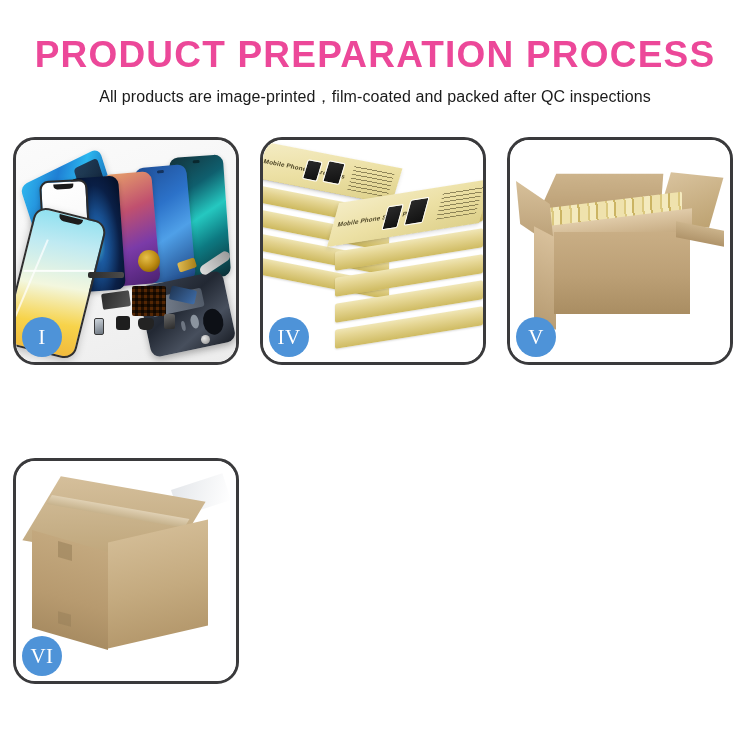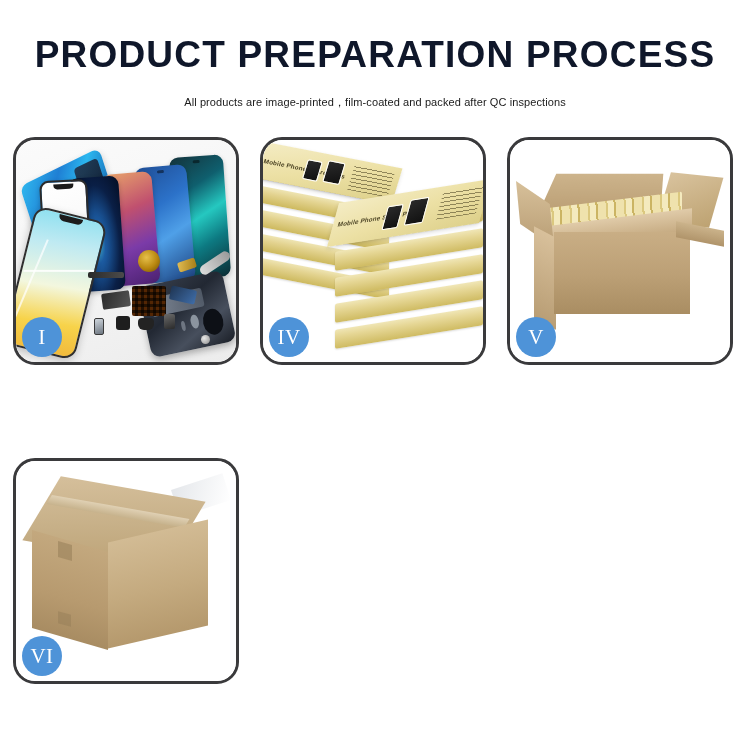--- a/index.html
+++ b/index.html
@@ -24,29 +24,29 @@
     width: 750px;
     padding-top: 36px;
     text-align: center;
   }
 
   .title {
     font-family: "Liberation Sans", sans-serif;
     font-size: 37px;
     font-weight: 700;
     letter-spacing: 1.2px;
-    color: #0f172a;
+    color: #ec4899;
     line-height: 1.05;
     white-space: nowrap;
   }
 
   .subtitle {
-    margin-top: 20px;
+    margin-top: 12px;
     font-family: "Liberation Sans", sans-serif;
-    font-size: 11px;
+    font-size: 16px;
     font-weight: 400;
     color: #1a1a1a;
     letter-spacing: 0.1px;
     white-space: nowrap;
   }
 
   
   .grid {
     position: absolute;
     left: 0;

